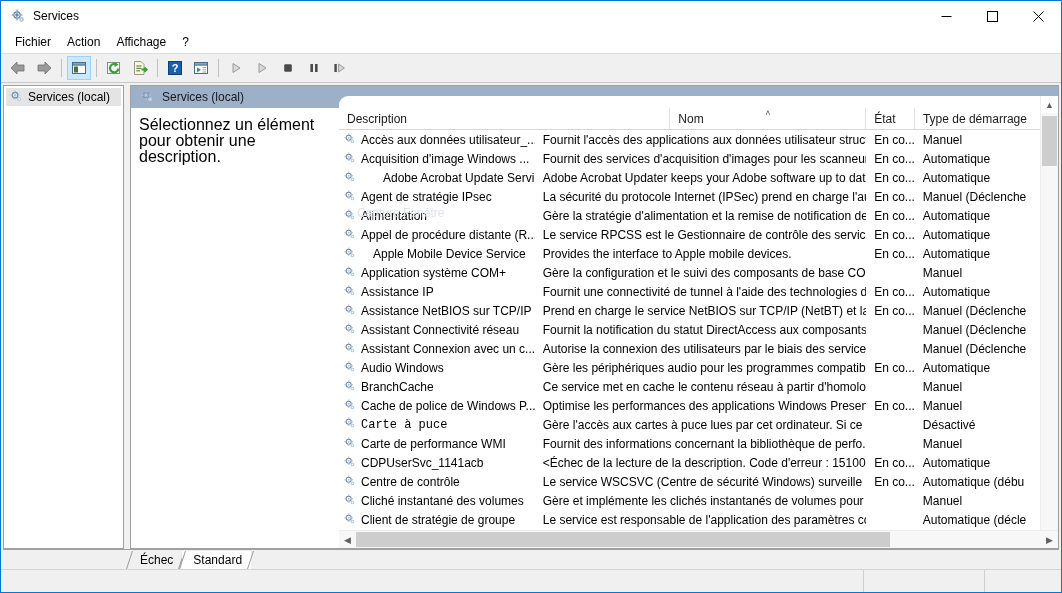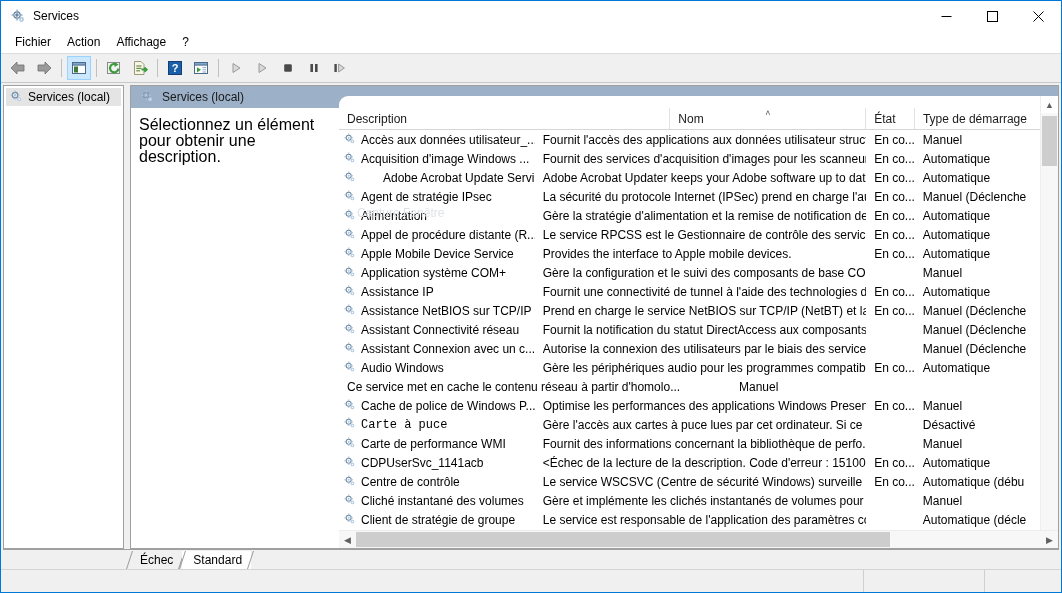--- a/index.html
+++ b/index.html
@@ -649,21 +649,21 @@
                   <span>Le service RPCSS est le Gestionnaire de contrôle des services ...</span>
                 </div>
                 <div class="lv-td" style="width: 50px;">
                   <span>En co...</span>
                 </div>
                 <div class="lv-td" style="width: 130px;">
                   <span>Automatique</span>
                 </div>
               </div>
               <div class="lv-row">
-                <div class="lv-td name" style="width: 202px;">
+                <div class="lv-td name" style="width: 202px; gap: 12px;">
                   <span class="gear"><svg width="13" height="13" viewBox="0 0 16 16">
                       <g fill="none" stroke="#6d8aa6" stroke-width="1.3">
                         <circle cx="7" cy="7" r="3.1"></circle>
                       </g>
                       <circle cx="7" cy="7" r="1.2" fill="#a9c4dc"></circle>
                       <g fill="#a9c4dc">
                         <rect x="6.3" y="1.8" width="1.5" height="2"></rect>
                         <rect x="6.3" y="10.2" width="1.5" height="2"></rect>
                         <rect x="1.8" y="6.3" width="2" height="1.5"></rect>
                         <rect x="10.2" y="6.3" width="2" height="1.5"></rect>
@@ -845,20 +845,37 @@
                   <span>Gère les périphériques audio pour les programmes compatibl...</span>
                 </div>
                 <div class="lv-td" style="width: 50px;">
                   <span>En co...</span>
                 </div>
                 <div class="lv-td" style="width: 130px;">
                   <span>Automatique</span>
                 </div>
               </div>
               <div class="lv-row">
+                <div class="lv-td name" style="width: 202px;">
+                  <span class="gear"><svg width="13" height="13" viewBox="0 0 16 16">
+                      <g fill="none" stroke="#6d8aa6" stroke-width="1.3">
+                        <circle cx="7" cy="7" r="3.1"></circle>
+                      </g>
+                      <circle cx="7" cy="7" r="1.2" fill="#a9c4dc"></circle>
+                      <g fill="#a9c4dc">
+                        <rect x="6.3" y="1.8" width="1.5" height="2"></rect>
+                        <rect x="6.3" y="10.2" width="1.5" height="2"></rect>
+                        <rect x="1.8" y="6.3" width="2" height="1.5"></rect>
+                        <rect x="10.2" y="6.3" width="2" height="1.5"></rect>
+                      </g>
+                      <circle cx="11.6" cy="11.6" r="2.3" fill="#b9cfe4"></circle>
+                      <circle cx="11.6" cy="11.6" r="0.85" fill="#fff"></circle>
+                    </svg></span>
+                  <span>BranchCache</span>
+                </div>
                 <div class="lv-td" style="width: 342px;">
                   <span>Ce service met en cache le contenu réseau à partir d'homolo...</span>
                 </div>
                 <div class="lv-td" style="width: 50px;">
                   <span></span>
                 </div>
                 <div class="lv-td" style="width: 130px;">
                   <span>Manuel</span>
                 </div>
               </div>

